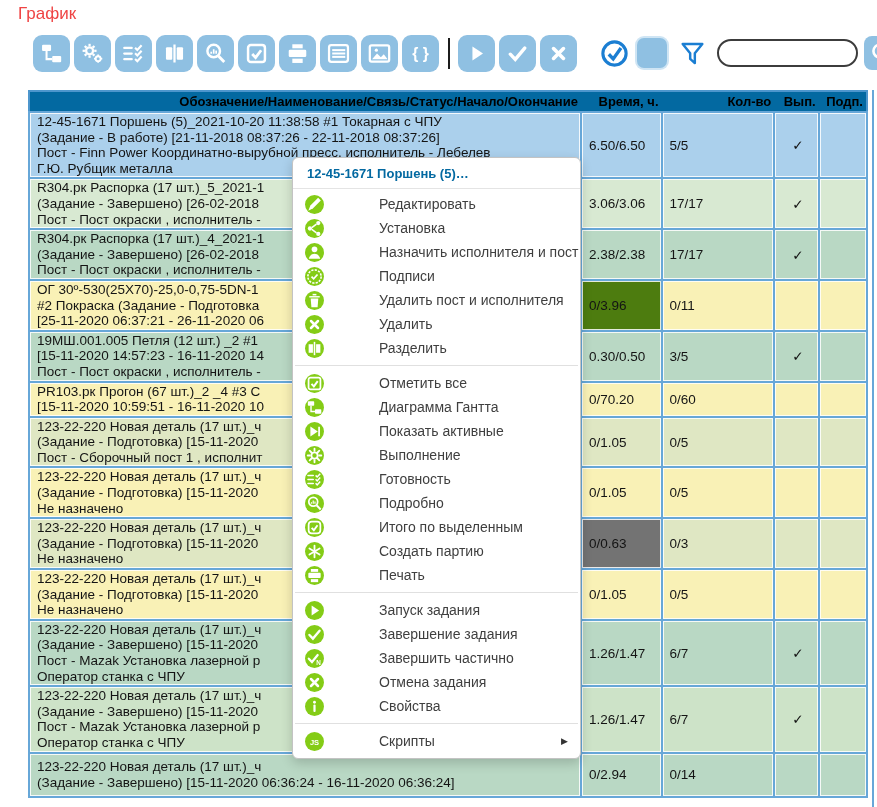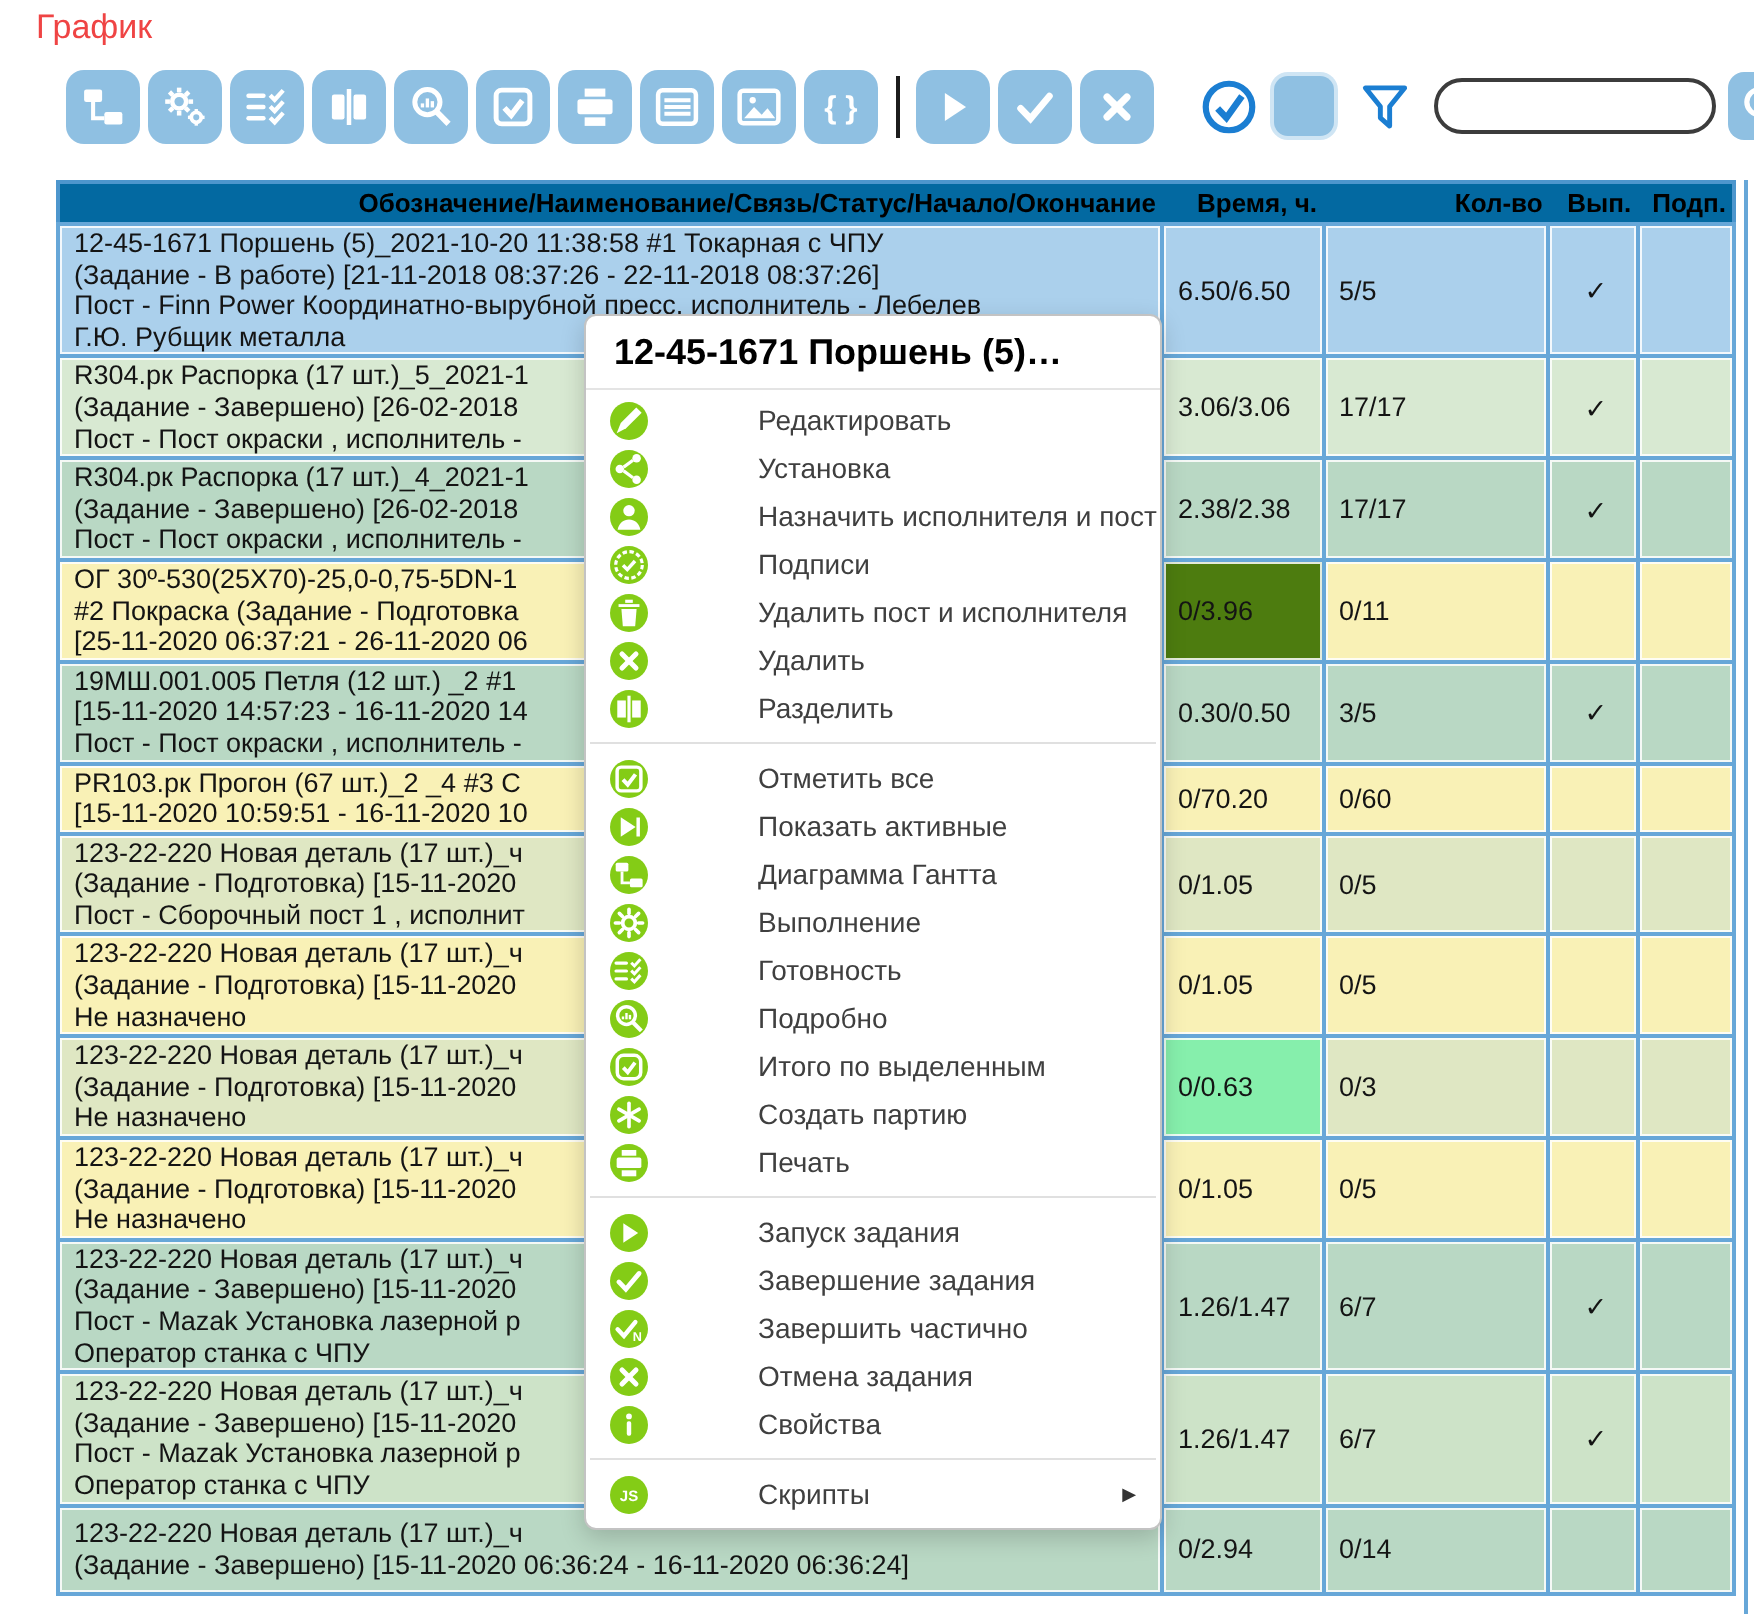--- a/index.html
+++ b/index.html
@@ -38,21 +38,21 @@
     font-size: 13.5px; color: #141414; vertical-align: middle; padding: 1px 4px 1px 7px; overflow: hidden; }
   .desc-line { white-space: nowrap; overflow: hidden; line-height: 15.6px; }
   td.c-time, td.c-qty { white-space: nowrap; }
   td.c-done { text-align: center; color: #2e9e3e; font-size: 15px; }
   .right-line { position: absolute; left: 872px; top: 90px; width: 2px; height: 717px; background: #67a7d8; }
 
   
   .menu { position: absolute; left: 292px; top: 157px; width: 289px; background: #fff;
     border: 1px solid #c3c3c3; border-radius: 6px; box-shadow: 0 4px 12px rgba(0,0,0,.18);
     padding-bottom: 5px; z-index: 10; }
-  .menu-title { font-size: 18px; font-weight: bold; color: #000000; padding: 8px 14px 7px;
+  .menu-title { font-size: 13px; font-weight: bold; color: #0369a1; padding: 8px 14px 7px;
     border-bottom: 1px solid #e4e4e4; margin-bottom: 3px; white-space: nowrap; overflow: hidden; }
   .mi { display: flex; align-items: center; height: 24px; padding: 0 12px; font-size: 14px;
     color: #3f3f3f; cursor: pointer; white-space: nowrap; gap: 46px; }
   .mi .ic { width: 19px; height: 19px; border-radius: 50%; background: #84cc16; flex: none;
     display: flex; align-items: flex-end; justify-content: center; margin-right: 9px; }
   .mi .ic svg { width: 19px; height: 19px; }
   .mi .sub-arrow { margin-left: auto; font-size: 9px; color: #333; }
   .msep { height: 1px; background: #e0e0e0; margin: 5px 2px; }
 </style>
 </head>
@@ -311,21 +311,21 @@
             <td class="c-qty" style="background: rgb(249, 241, 182);">0/5</td>
             <td class="c-done" style="background: rgb(249, 241, 182);"></td>
             <td class="c-sign" style="background: rgb(249, 241, 182);"></td>
           </tr>
           <tr style="height: 48px;">
             <td style="background: rgb(223, 231, 195);">
               <div class="desc-line">123-22-220 Новая деталь (17 шт.)_ч</div>
               <div class="desc-line">(Задание - Подготовка) [15-11-2020</div>
               <div class="desc-line">Не назначено</div>
             </td>
-            <td class="c-time" style="background: #86efac;">0/0.63</td>
+            <td class="c-time" style="background: #737373;">0/0.63</td>
             <td class="c-qty" style="background: rgb(223, 231, 195);">0/3</td>
             <td class="c-done" style="background: rgb(223, 231, 195);"></td>
             <td class="c-sign" style="background: rgb(223, 231, 195);"></td>
           </tr>
           <tr style="height: 48px;">
             <td style="background: rgb(249, 241, 182);">
               <div class="desc-line">123-22-220 Новая деталь (17 шт.)_ч</div>
               <div class="desc-line">(Задание - Подготовка) [15-11-2020</div>
               <div class="desc-line">Не назначено</div>
             </td>
@@ -461,37 +461,37 @@
             <svg viewBox="0 0 24 24">
               <rect x="4.5" y="4.5" width="15" height="15" rx="2.5" fill="none" stroke="#fff" stroke-width="2.2"></rect>
               <path d="M8.2 12.4l3 3.2 4.9-6.5" fill="none" stroke="#fff" stroke-width="2.5"></path>
             </svg>
           </span>
           <span>Отметить все</span>
         </div>
         <div class="mi">
           <span class="ic">
             <svg viewBox="0 0 24 24">
-              <path d="M6.8 5.8l9.4 6.2-9.4 6.2z" fill="#fff"></path>
-              <line x1="17.8" y1="6" x2="17.8" y2="18" stroke="#fff" stroke-width="2.2"></line>
-            </svg>
-          </span>
-          <span>Показать активные</span>
-        </div>
-        <div class="mi">
-          <span class="ic">
-            <svg viewBox="0 0 24 24">
               <g fill="#fff">
                 <rect x="3.6" y="4.2" width="8" height="5.6" rx="1"></rect>
                 <rect x="12.6" y="14.2" width="8" height="5.6" rx="1"></rect>
               </g>
               <path d="M7.6 9.8v7.2h5" fill="none" stroke="#fff" stroke-width="1.8"></path>
             </svg>
           </span>
           <span>Диаграмма Гантта</span>
+        </div>
+        <div class="mi">
+          <span class="ic">
+            <svg viewBox="0 0 24 24">
+              <path d="M6.8 5.8l9.4 6.2-9.4 6.2z" fill="#fff"></path>
+              <line x1="17.8" y1="6" x2="17.8" y2="18" stroke="#fff" stroke-width="2.2"></line>
+            </svg>
+          </span>
+          <span>Показать активные</span>
         </div>
         <div class="mi">
           <span class="ic">
             <svg viewBox="0 0 24 24">
               <circle cx="12" cy="12" r="4" fill="none" stroke="#fff" stroke-width="2.4"></circle>
               <g stroke="#fff" stroke-width="2.3" stroke-linecap="round">
                 <line x1="12" y1="3.4" x2="12" y2="6"></line>
                 <line x1="12" y1="18" x2="12" y2="20.6"></line>
                 <line x1="3.4" y1="12" x2="6" y2="12"></line>
                 <line x1="18" y1="12" x2="20.6" y2="12"></line>

